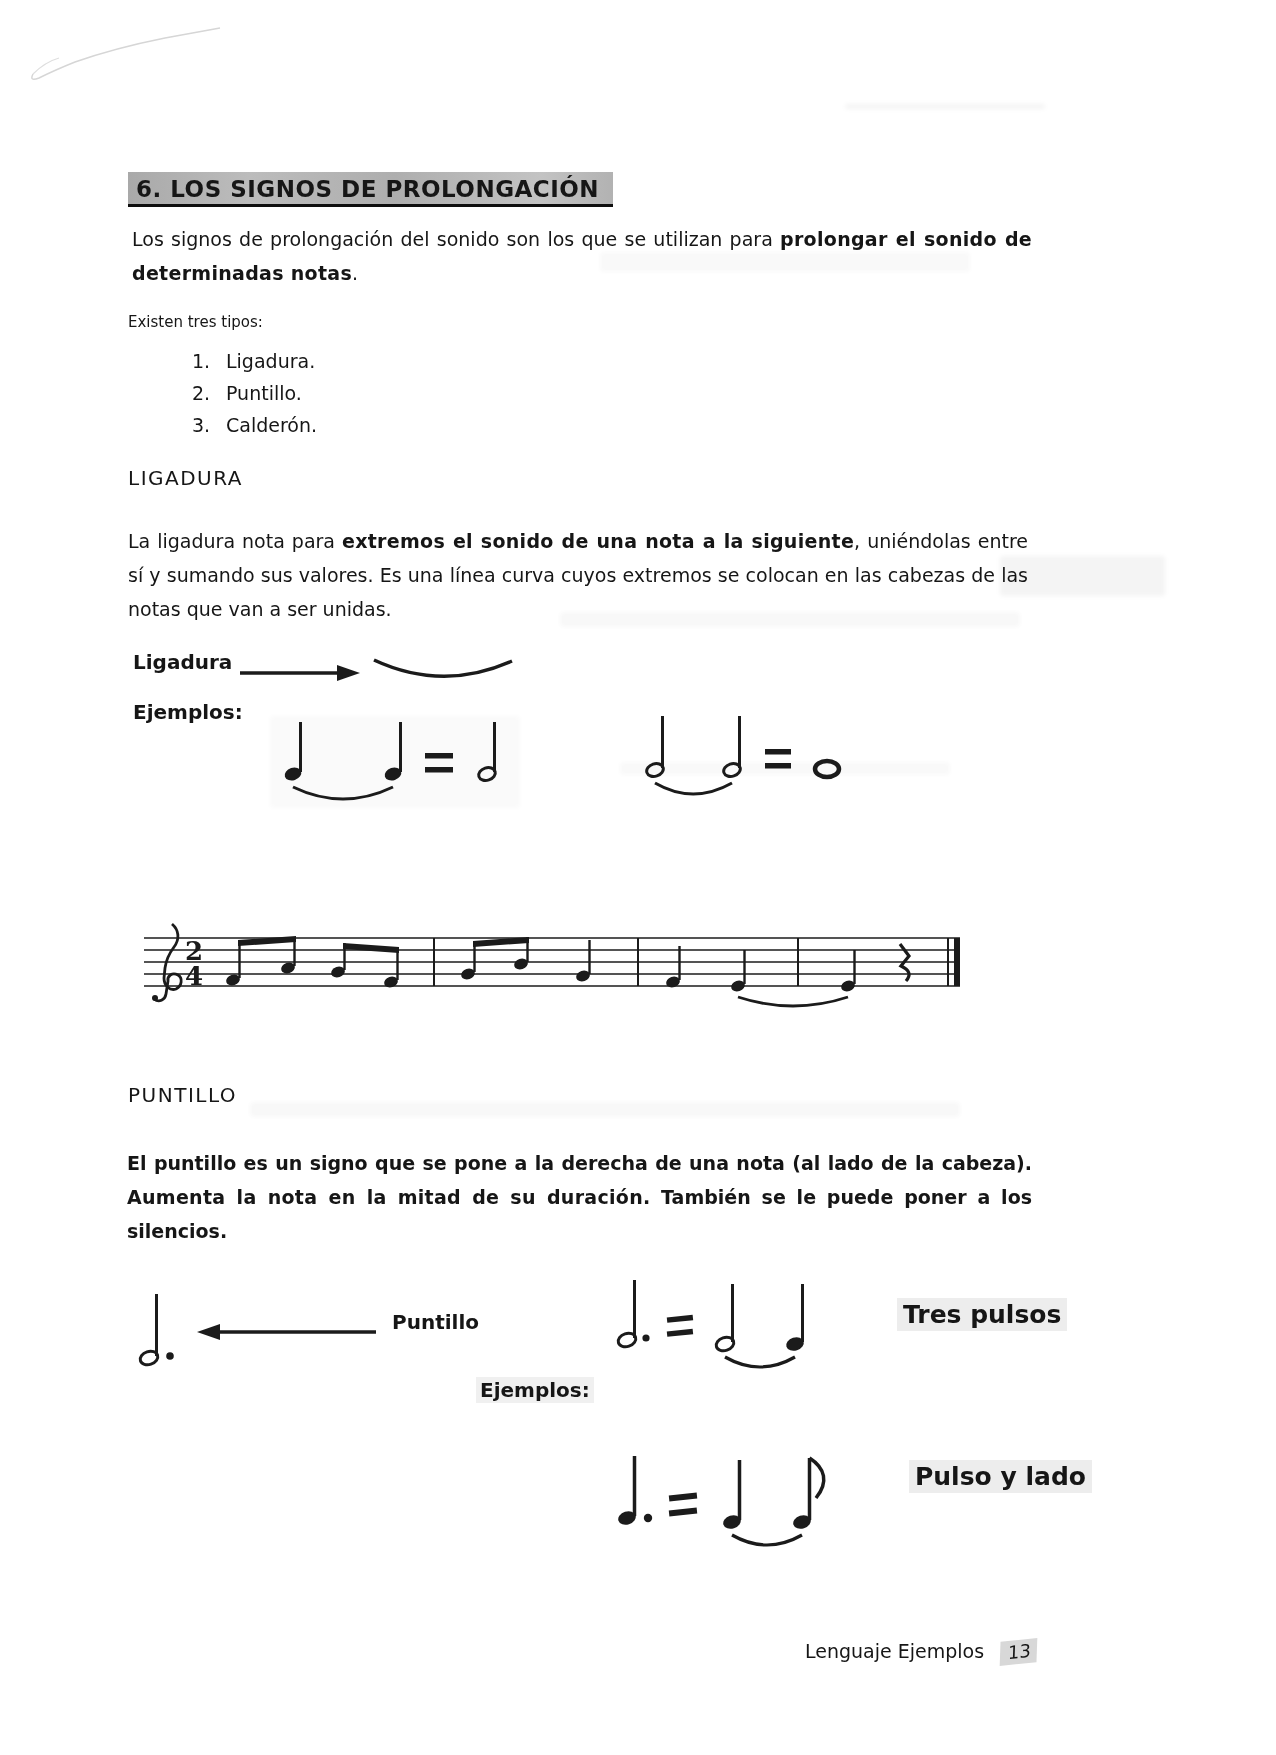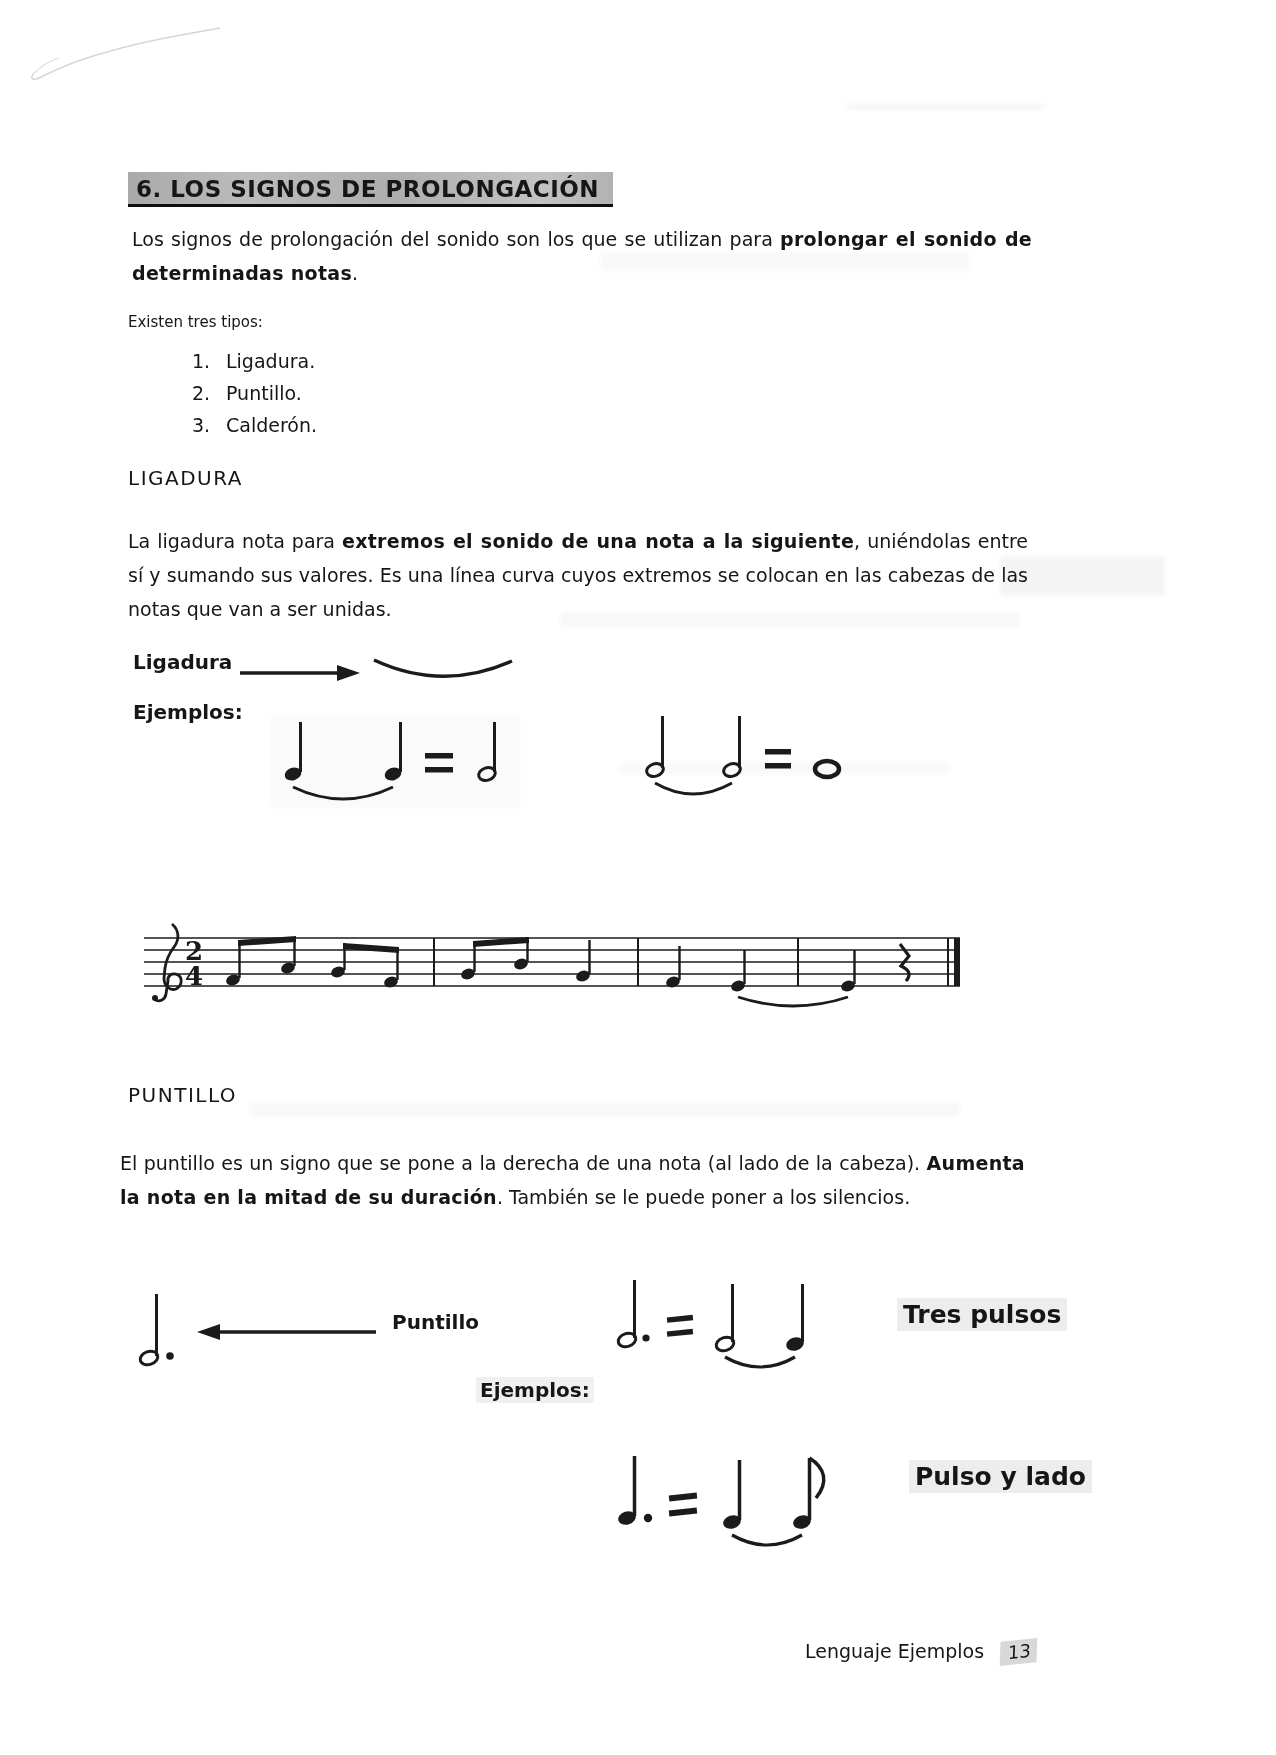--- a/index.html
+++ b/index.html
@@ -171,21 +171,21 @@
 
     <ellipse cx="710" cy="68" rx="7" ry="5.2" transform="rotate(-18 710 68)" fill="#1b1b1b"></ellipse>
     <line x1="716.5" y1="66" x2="716.5" y2="32" class="ink" stroke-width="2.4"></line>
     <path d="M762 26 L771 38 L763 48 Q776 54 768 63" class="ink" stroke-width="3.2" fill="none"></path>
     <line x1="810" y1="20" x2="810" y2="68" class="ink" stroke-width="2"></line>
     <rect x="816" y="20" width="6" height="48" fill="#1b1b1b"></rect>
   </svg>
 
   <div class="abs heading" style="left:128px;top:1083px;">PUNTILLO</div>
 
-  <div class="abs para" style="left:120px;top:1146px;width:905px;">
+  <div class="abs para" style="left:127px;top:1146px;width:905px;font-weight:bold;">
     <span>El puntillo es un signo que se pone a la derecha de una nota (al lado de la cabeza). </span><b>Aumenta la nota en la mitad de su duración</b><span>. También se le puede poner a los silencios.</span>
   </div>
 
   <svg class="abs" style="left:132px;top:1282px;" width="55" height="105" viewBox="0 0 55 105">
     <ellipse cx="17" cy="76" rx="9" ry="6.5" transform="rotate(-18 17 76)" fill="none" class="ink" stroke-width="3"></ellipse>
     <line x1="24.5" y1="74" x2="24.5" y2="12" class="ink" stroke-width="3"></line>
     <circle cx="38" cy="74" r="3.8" fill="#1b1b1b"></circle>
   </svg>
   <svg class="abs" style="left:190px;top:1320px;" width="192" height="24">
     <line x1="186" y1="12" x2="26" y2="12" class="ink" stroke-width="3.5"></line>

